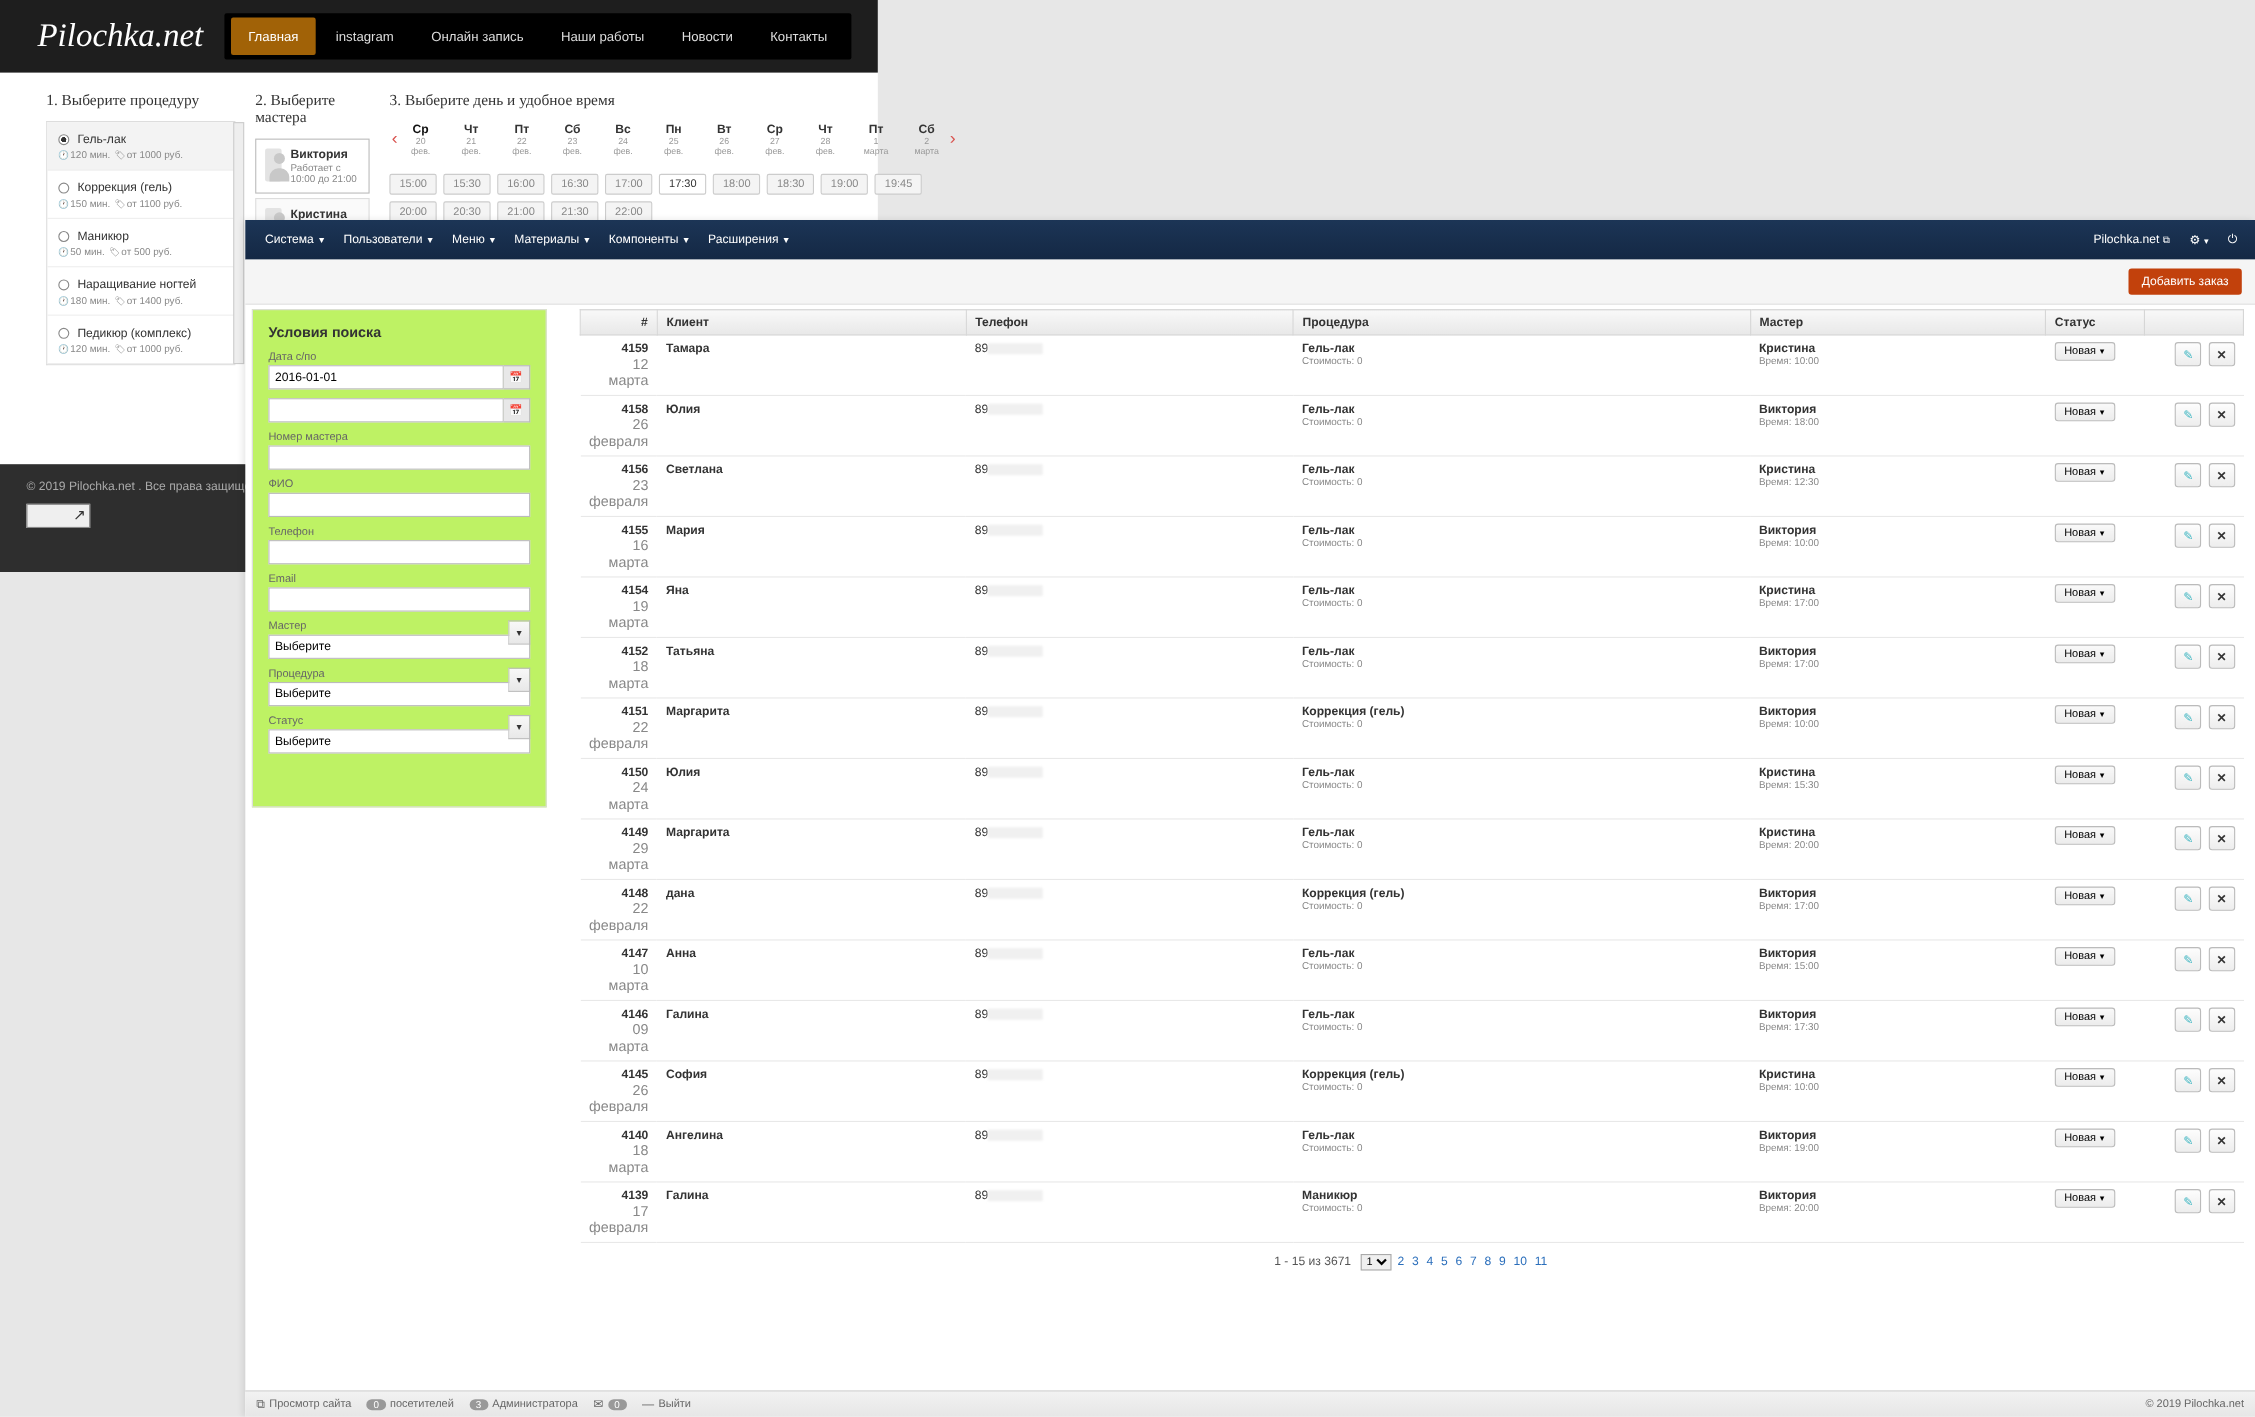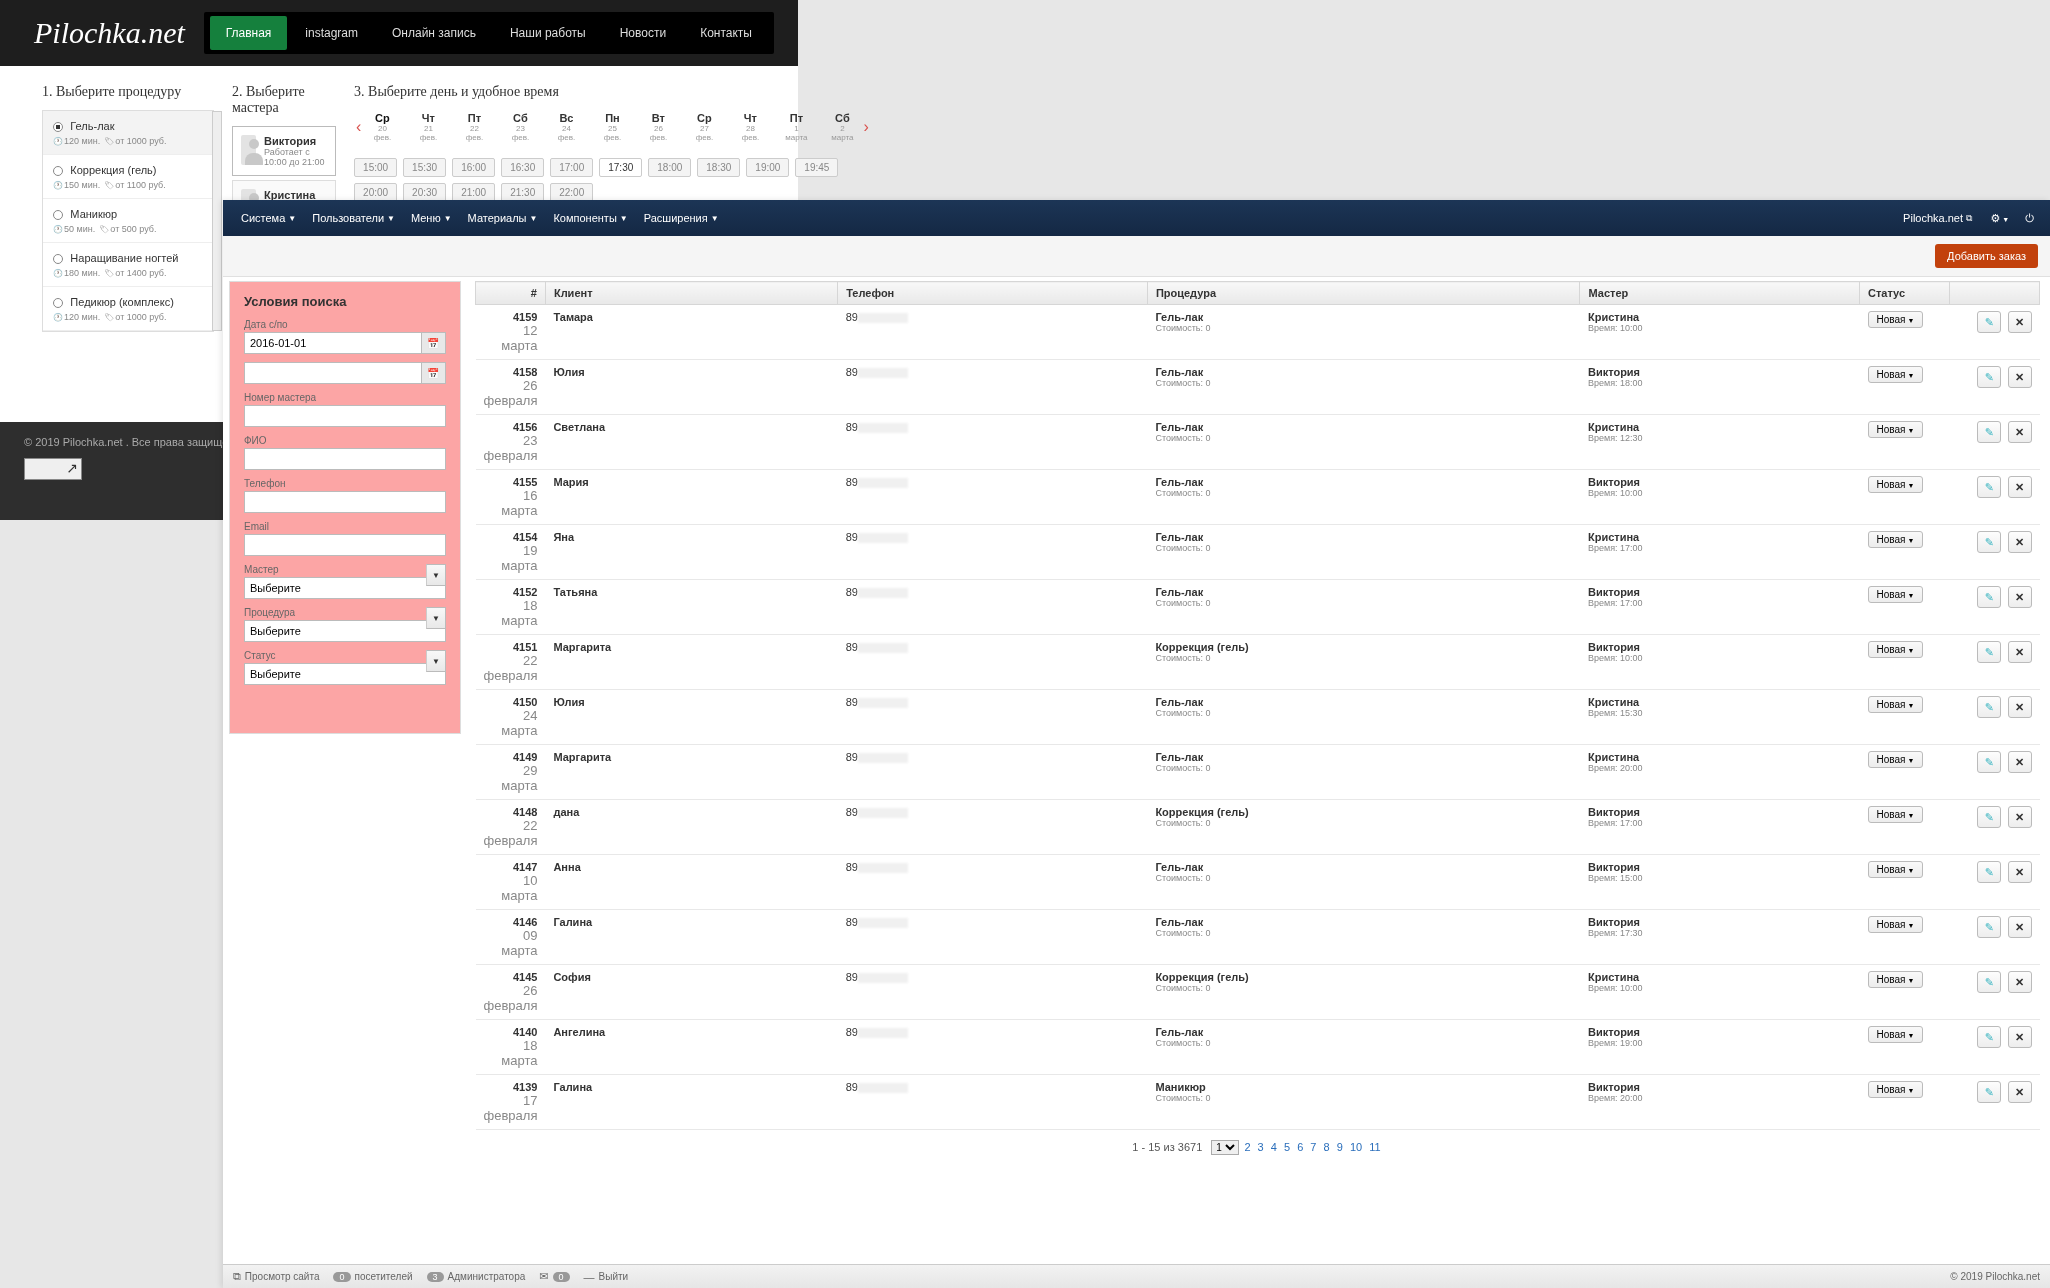--- a/index.html
+++ b/index.html
@@ -4,21 +4,21 @@
 <style>
 * { box-sizing: border-box; margin: 0; padding: 0; }
 body { font-family: Arial, sans-serif; font-size: 12px; background: #e7e7e7; color: #333; position: relative; width: 2050px; height: 1288px; overflow: hidden; }
 
 
 .front-site { position: absolute; left: 0; top: 0; width: 798px; background: #fff; }
 .front-header { background: #1e1e1e; height: 66px; display: flex; align-items: center; padding: 0 24px; }
 .front-logo { font-family: 'Brush Script MT', cursive; font-size: 30px; font-style: italic; color: #fff; margin-right: auto; padding-left: 10px; }
 .front-nav { background: #000; border-radius: 2px; padding: 4px 6px; display: flex; gap: 2px; }
 .front-nav a { color: #ddd; text-decoration: none; padding: 10px 16px; font-size: 12px; border-radius: 2px; }
-.front-nav a.active { background: #15803d; color: #fff; }
+.front-nav a.active { background: #a16207; color: #fff; }
 
 .booking { padding: 18px 42px 0 42px; display: flex; gap: 18px; }
 .booking-col h3 { font-family: Georgia, serif; font-size: 14px; font-weight: normal; margin-bottom: 10px; }
 .procedures { width: 172px; border: 1px solid #ddd; border-right: none; position: relative; }
 .procedures::after { content: ''; position: absolute; right: -8px; top: 0; bottom: 0; width: 8px; background: #eee; border: 1px solid #ccc; }
 .proc-item { padding: 8px 10px; border-bottom: 1px solid #eee; cursor: pointer; }
 .proc-item.selected { background: #f3f3f3; }
 .proc-radio { display: inline-block; width: 10px; height: 10px; border: 1px solid #888; border-radius: 50%; margin-right: 4px; vertical-align: middle; }
 .proc-item.selected .proc-radio { background: radial-gradient(#333 40%, #fff 45%); }
 .proc-name { font-size: 11px; }
@@ -55,21 +55,21 @@
 .admin-menu .mi .caret { font-size: 8px; }
 .admin-menu .right { margin-left: auto; display: flex; align-items: center; gap: 4px; }
 .admin-menu .ext-icon { font-size: 9px; }
 .admin-menu .gear, .admin-menu .logout { cursor: pointer; padding: 0 6px; }
 
 .admin-toolbar { background: #f5f5f5; padding: 8px 12px; text-align: right; border-bottom: 1px solid #e0e0e0; }
 .btn-add { background: #c2410c; color: #fff; border: none; padding: 6px 12px; border-radius: 3px; font-size: 11px; cursor: pointer; }
 
 .admin-body { display: flex; flex: 1; overflow: hidden; }
 
-.search-panel { width: 232px; background: #fca5a5; border: 1px solid #ddd; padding: 12px 14px 40px; margin: 4px 0 0 6px; align-self: flex-start; }
+.search-panel { width: 268px; background: #bef264; border: 1px solid #ddd; padding: 12px 14px 40px; margin: 4px 16px 0 6px; align-self: flex-start; }
 .search-panel h3 { font-size: 13px; font-weight: bold; margin-bottom: 10px; }
 .sp-field { margin-bottom: 8px; }
 .sp-label { font-size: 10px; color: #666; margin-bottom: 2px; display: block; }
 .sp-row { display: flex; }
 .sp-input { flex: 1; border: 1px solid #bbb; background: #fff; padding: 3px 5px; font-size: 11px; height: 22px; }
 .sp-btn { width: 24px; height: 22px; border: 1px solid #bbb; border-left: none; background: #e8e8e8; font-size: 10px; cursor: pointer; display: flex; align-items: center; justify-content: center; }
 .sp-select { position: relative; }
 .sp-select .sp-input { width: 100%; }
 .sp-select .sp-caret-btn { position: absolute; right: 0; top: 0; width: 20px; height: 22px; border: 1px solid #bbb; border-left: 1px solid #ccc; background: linear-gradient(#f8f8f8,#e8e8e8); display: flex; align-items: center; justify-content: center; font-size: 8px; cursor: pointer; }
 

